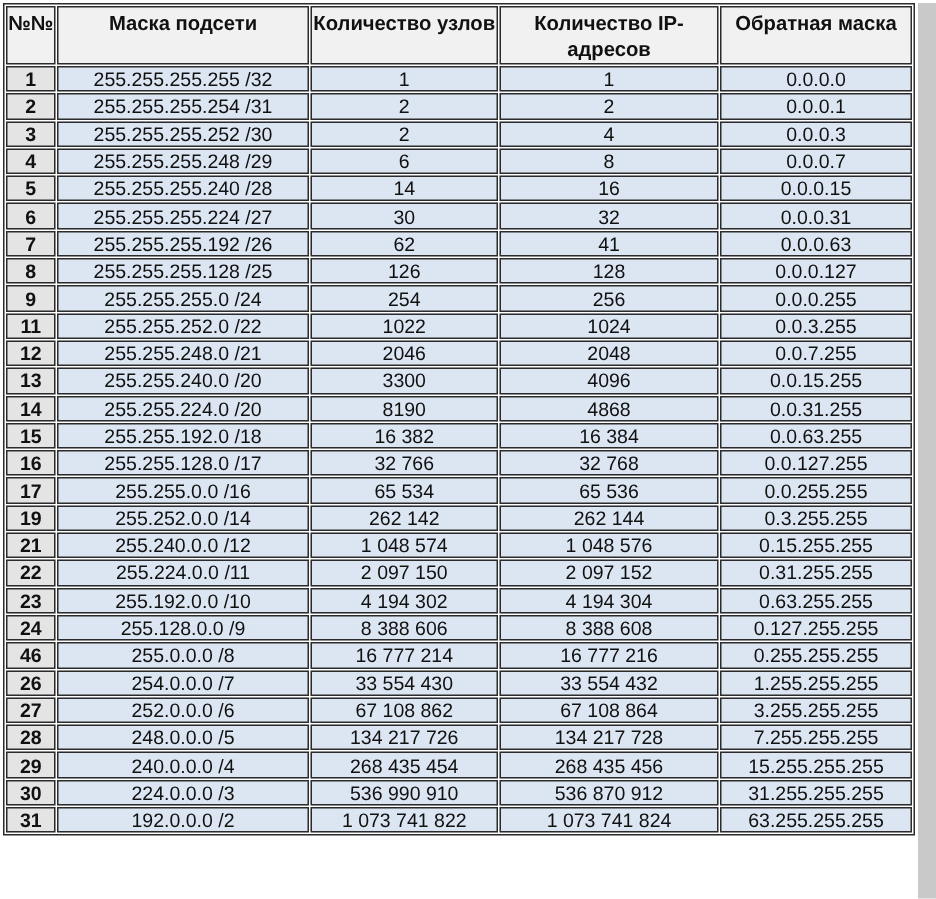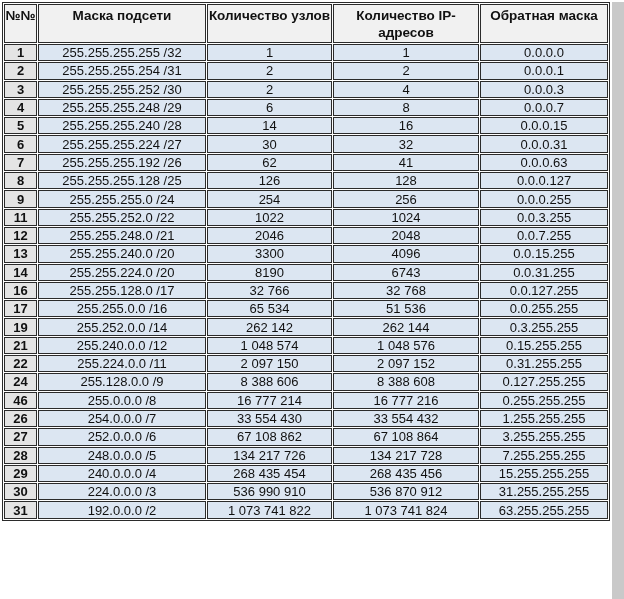--- a/index.html
+++ b/index.html
@@ -165,35 +165,42 @@
           <td class="col-num">13</td>
           <td class="col-mask">255.255.240.0 /20</td>
           <td class="col-hosts">3300</td>
           <td class="col-ips">4096</td>
           <td class="col-wild">0.0.15.255</td>
         </tr>
         <tr>
           <td class="col-num">14</td>
           <td class="col-mask">255.255.224.0 /20</td>
           <td class="col-hosts">8190</td>
-          <td class="col-ips">6743</td>
+          <td class="col-ips">4868</td>
           <td class="col-wild">0.0.31.255</td>
+        </tr>
+        <tr>
+          <td class="col-num">15</td>
+          <td class="col-mask">255.255.192.0 /18</td>
+          <td class="col-hosts">16 382</td>
+          <td class="col-ips">16 384</td>
+          <td class="col-wild">0.0.63.255</td>
         </tr>
         <tr>
           <td class="col-num">16</td>
           <td class="col-mask">255.255.128.0 /17</td>
           <td class="col-hosts">32 766</td>
           <td class="col-ips">32 768</td>
           <td class="col-wild">0.0.127.255</td>
         </tr>
         <tr>
           <td class="col-num">17</td>
           <td class="col-mask">255.255.0.0 /16</td>
           <td class="col-hosts">65 534</td>
-          <td class="col-ips">51 536</td>
+          <td class="col-ips">65 536</td>
           <td class="col-wild">0.0.255.255</td>
         </tr>
         <tr>
           <td class="col-num">19</td>
           <td class="col-mask">255.252.0.0 /14</td>
           <td class="col-hosts">262 142</td>
           <td class="col-ips">262 144</td>
           <td class="col-wild">0.3.255.255</td>
         </tr>
         <tr>
@@ -202,20 +209,27 @@
           <td class="col-hosts">1 048 574</td>
           <td class="col-ips">1 048 576</td>
           <td class="col-wild">0.15.255.255</td>
         </tr>
         <tr>
           <td class="col-num">22</td>
           <td class="col-mask">255.224.0.0 /11</td>
           <td class="col-hosts">2 097 150</td>
           <td class="col-ips">2 097 152</td>
           <td class="col-wild">0.31.255.255</td>
+        </tr>
+        <tr>
+          <td class="col-num">23</td>
+          <td class="col-mask">255.192.0.0 /10</td>
+          <td class="col-hosts">4 194 302</td>
+          <td class="col-ips">4 194 304</td>
+          <td class="col-wild">0.63.255.255</td>
         </tr>
         <tr>
           <td class="col-num">24</td>
           <td class="col-mask">255.128.0.0 /9</td>
           <td class="col-hosts">8 388 606</td>
           <td class="col-ips">8 388 608</td>
           <td class="col-wild">0.127.255.255</td>
         </tr>
         <tr>
           <td class="col-num">46</td>

